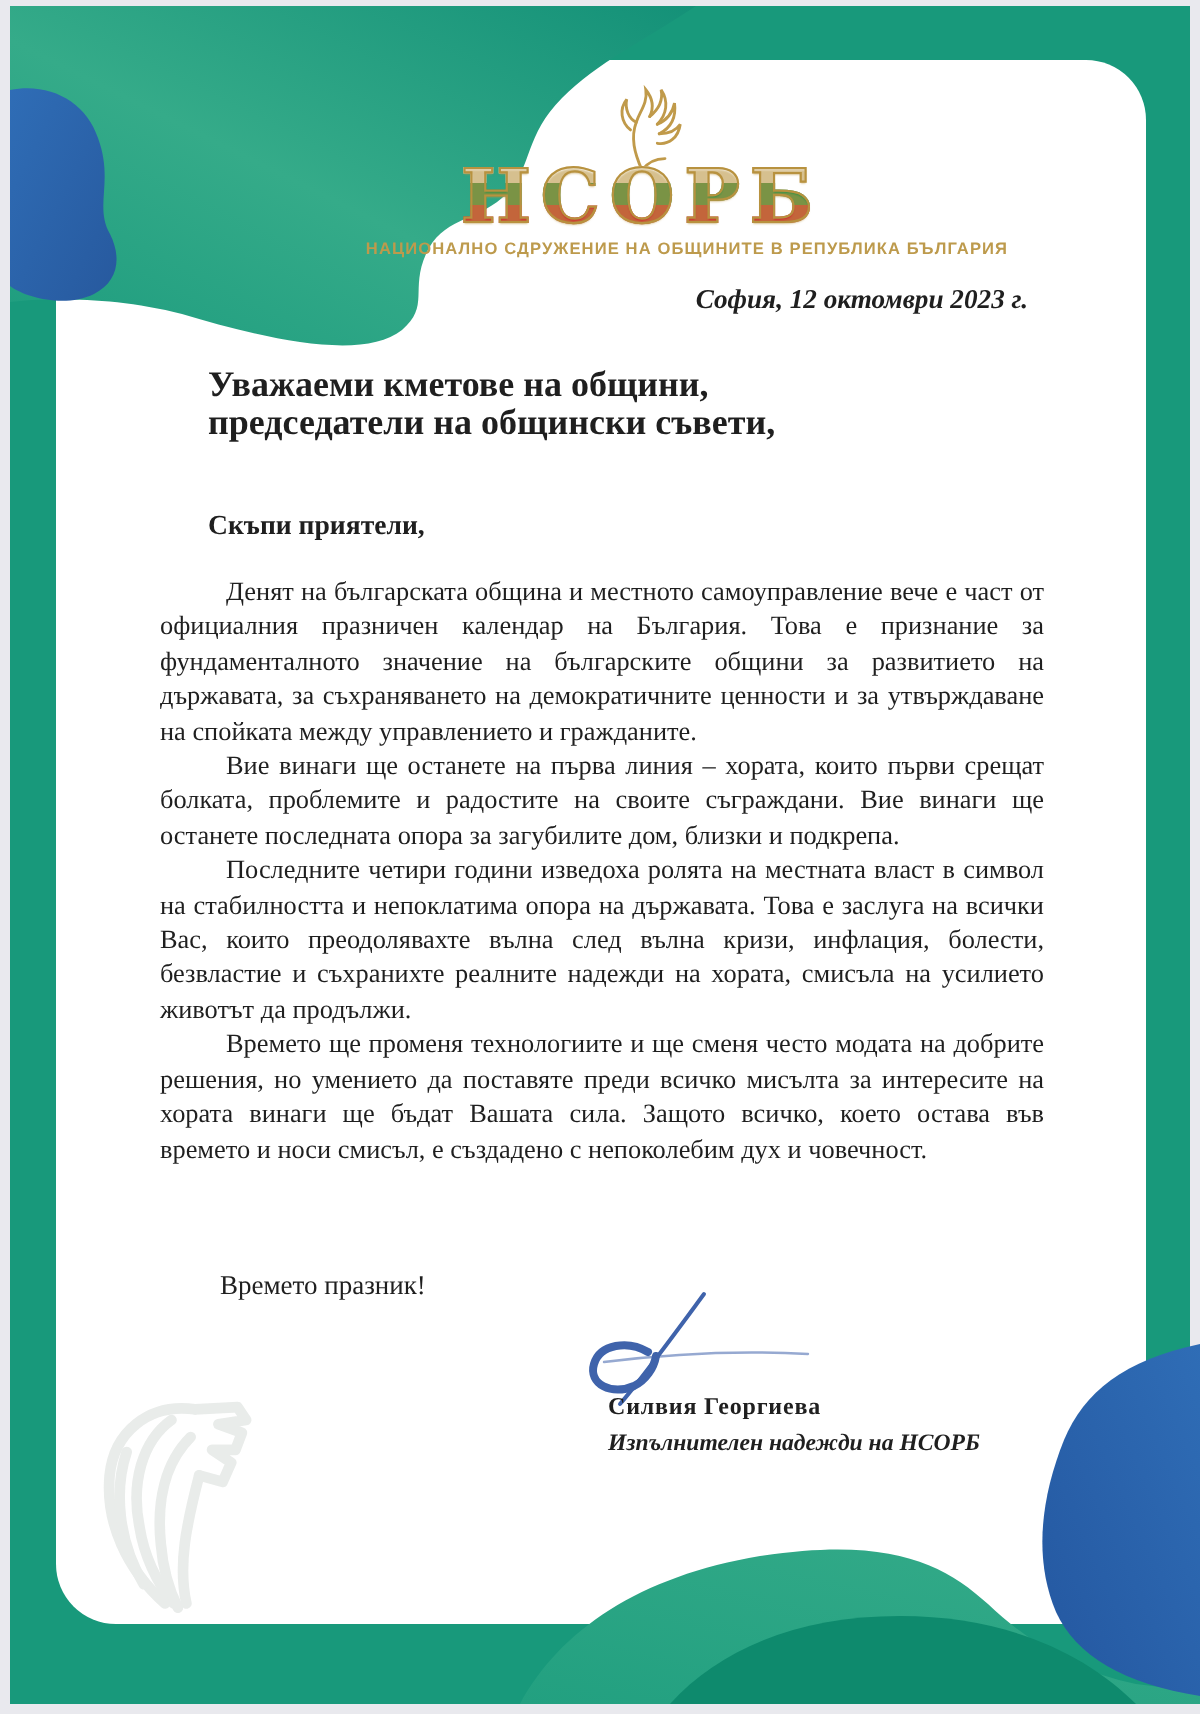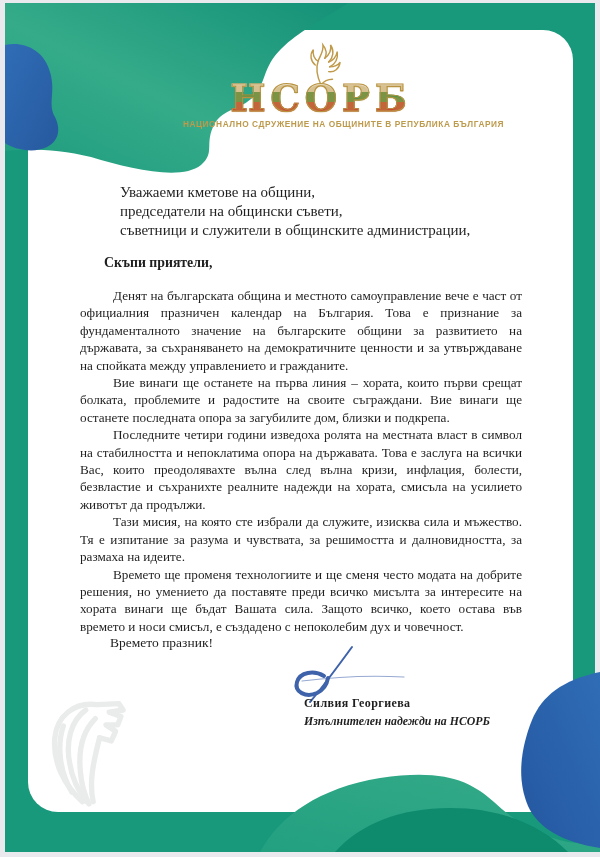--- a/index.html
+++ b/index.html
@@ -39,21 +39,21 @@
   .subtitle{
     margin-top:3px;
     font-family:"Liberation Sans","DejaVu Sans",sans-serif;
     font-weight:700;font-size:8.3px;letter-spacing:.55px;color:#bd9a4c;margin-left:45px;
   }
 
   .dateline{
     position:absolute;right:86px;top:142px;
     font-weight:700;font-style:italic;font-size:13.6px;
   }
-  .salutation{position:absolute;left:104px;top:183px;font-weight:400;font-size:15px;line-height:19.2px;margin-left:16px;}
+  .salutation{position:absolute;left:104px;top:183px;font-weight:700;font-size:18px;line-height:19.2px;}
   .greeting{position:absolute;left:104px;top:255px;font-weight:700;font-size:13.8px;}
   .body{
     position:absolute;left:80px;top:287px;width:442px;
     font-size:13.2px;line-height:17.4px;text-align:justify;
   }
   .body p{margin:0;text-indent:33px;}
   .closing{position:absolute;left:110px;top:635px;font-size:13.5px;}
   .signature{position:absolute;left:272px;top:644px;width:140px;height:64px;}
   .sig-name{position:absolute;left:304px;top:696px;font-weight:700;font-size:12px;letter-spacing:.4px;}
   .sig-title{position:absolute;left:304px;top:714px;font-weight:700;font-style:italic;font-size:11.8px;}
@@ -119,34 +119,33 @@
         <path d="M30,21 C35,19 38,15 39,10 C40,18 37,23 31,26"></path>
         <path d="M31,26 C36,26 40,24 42,21 C41,28 36,32 30,31"></path>
         <path d="M19,20 C15,18 13,13 14,8 C10,13 11,20 16,24"></path>
         <path d="M22,45 C25,41 29,39 34,39"></path>
       </g>
     </svg>
     <div class="acronym">НСОРБ</div>
     <div class="subtitle">НАЦИОНАЛНО СДРУЖЕНИЕ НА ОБЩИНИТЕ В РЕПУБЛИКА БЪЛГАРИЯ</div>
   </div>
 
+  <div class="dateline">София, 12 октомври 2023 г.</div>
 
   <div class="salutation">
     <div>Уважаеми кметове на общини,</div>
     <div>председатели на общински съвети,</div>
-    <div>съветници и служители в общинските администрации,</div>
   </div>
 
   <div class="greeting">Скъпи приятели,</div>
 
   <div class="body">
     <p>Денят на българската община и местното самоуправление вече е част от официалния празничен календар на България. Това е признание за фундаменталното значение на българските общини за развитието на държавата, за съхраняването на демократичните ценности и за утвърждаване на спойката между управлението и гражданите.</p>
     <p>Вие винаги ще останете на първа линия – хората, които първи срещат болката, проблемите и радостите на своите съграждани. Вие винаги ще останете последната опора за загубилите дом, близки и подкрепа.</p>
     <p>Последните четири години изведоха ролята на местната власт в символ на стабилността и непоклатима опора на държавата. Това е заслуга на всички Вас, които преодолявахте вълна след вълна кризи, инфлация, болести, безвластие и съхранихте реалните надежди на хората, смисъла на усилието животът да продължи.</p>
-    <p>Тази мисия, на която сте избрали да служите, изисква сила и мъжество. Тя е изпитание за разума и чувствата, за решимостта и далновидността, за размаха на идеите.</p>
     <p>Времето ще променя технологиите и ще сменя често модата на добрите решения, но умението да поставяте преди всичко мисълта за интересите на хората винаги ще бъдат Вашата сила. Защото всичко, което остава във времето и носи смисъл, е създадено с непоколебим дух и човечност.</p>
   </div>
 
   <div class="closing">Времето празник!</div>
 
   <svg class="signature" viewBox="0 0 140 64">
     <g fill="none" stroke="#3f63ab" stroke-linecap="round">
       <path stroke-width="4" d="M52,32 C42,26 28,28 25,38 C22,48 34,54 45,49 C51,46 55,40 56,34"></path>
       <path stroke-width="2" d="M38,58 C50,44 66,22 80,3"></path>
       <path stroke-width="1.2" opacity=".55" d="M30,37 C62,33 96,31 132,33"></path>

